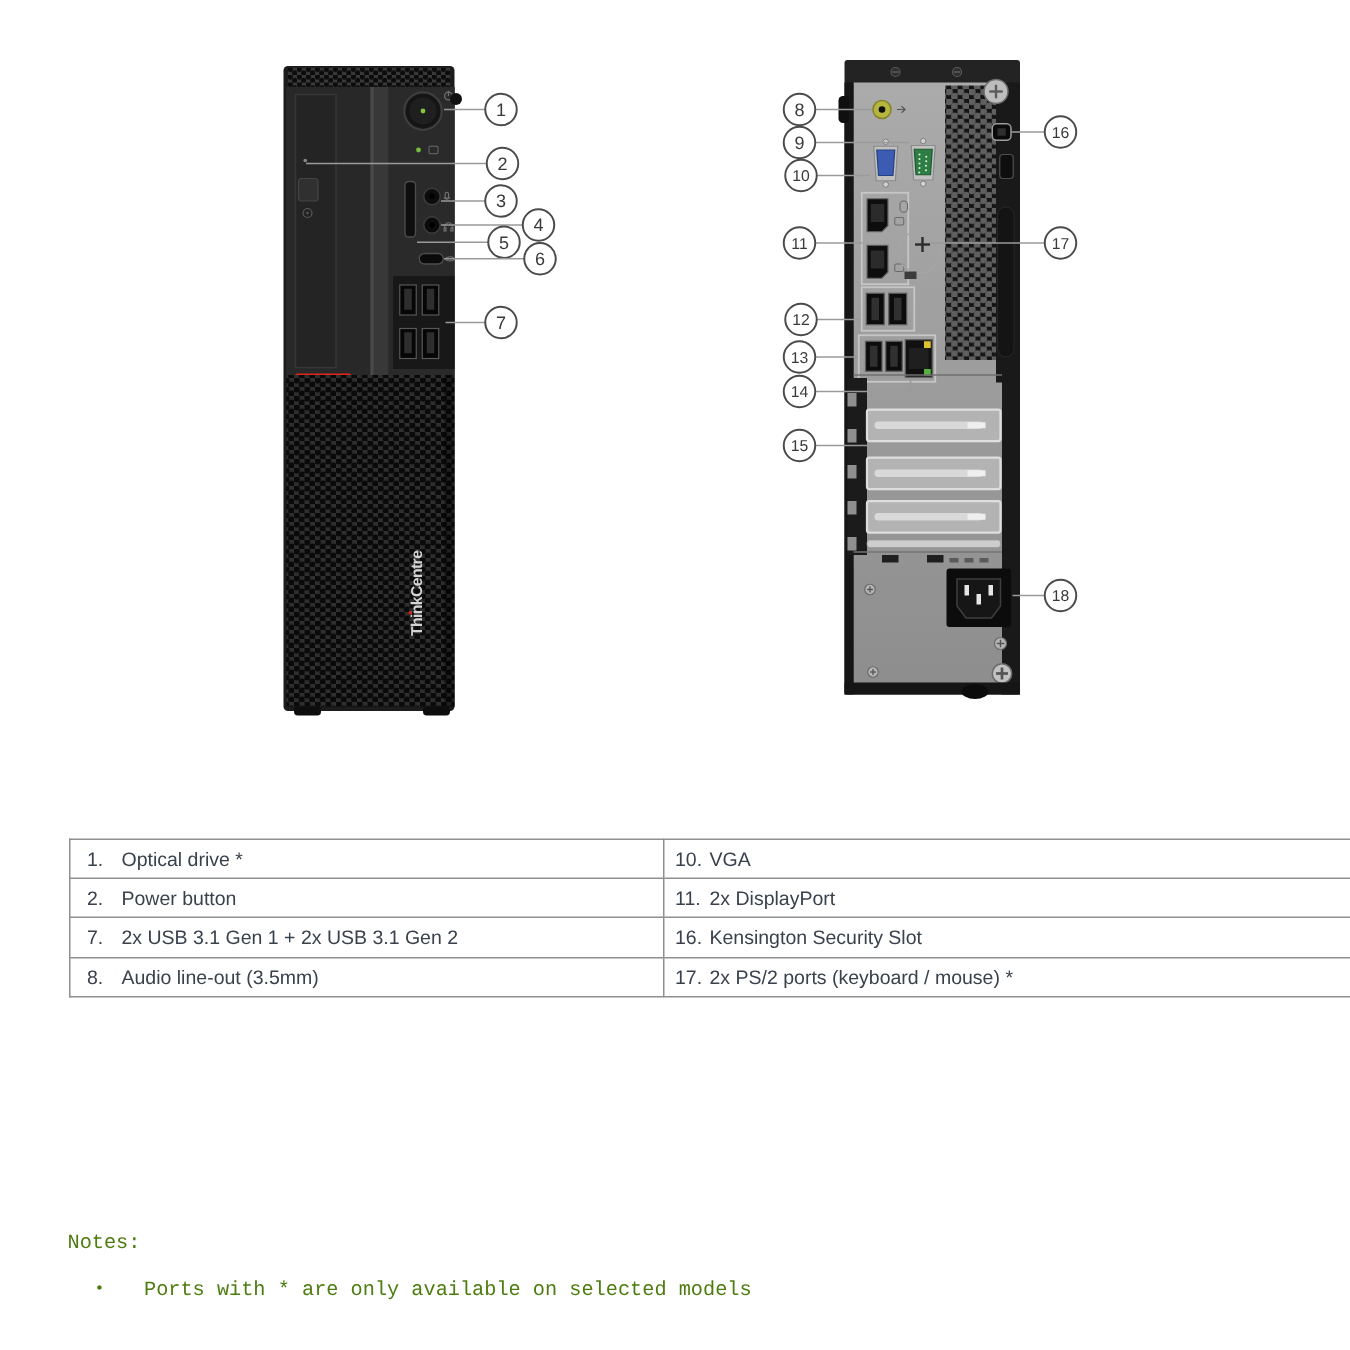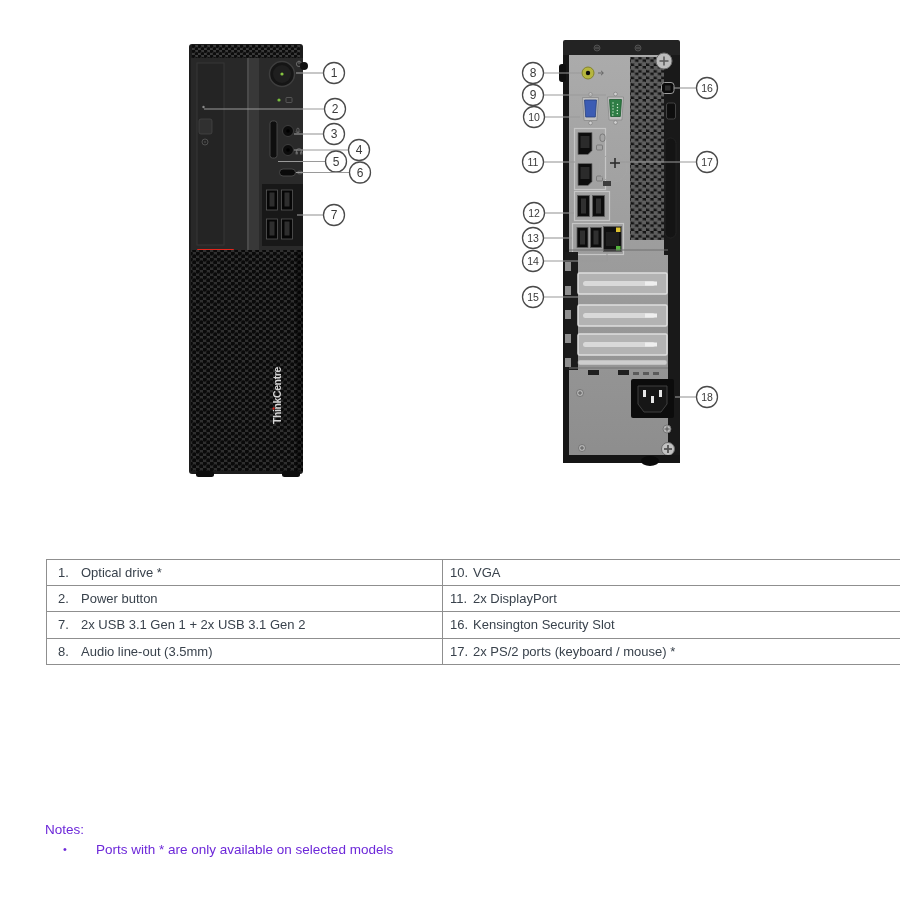--- a/index.html
+++ b/index.html
@@ -17,22 +17,22 @@
   .table-wrap{position:absolute;left:46px;top:543px;width:793px;}
   table.legend{border-collapse:collapse;width:100%;table-layout:fixed;margin-top:16px;}
   table.legend td{border:1.5px solid #8f8f8f;height:26.2px;box-sizing:border-box;
       font-size:13px;color:#39424c;vertical-align:middle;padding:0 4px 0 11px;
       white-space:nowrap;overflow:hidden;}
   table.legend td.right{padding-left:7px;width:476px;}
   table.legend td.left{width:396px;}
   .num{display:inline-block;min-width:23px;}
 
   
-  .notes{position:absolute;left:45px;top:822px;font-size:13.5px;color:#6d28d9;}
-  .note-item{margin-top:5px;padding-left:18px;}
+  .notes{position:absolute;left:45px;top:822px;font-size:13.5px;color:#4d7c0f;font-family:Liberation Mono, monospace;}
+  .note-item{margin-top:16px;padding-left:18px;}
   .bullet{display:inline-block;width:33px;font-size:11px;vertical-align:1px;}
 </style>
 </head>
 <body>
 
 <div class="page">
 
   <svg class="diagram-svg" width="900" height="540" viewBox="0 0 900 540">
     <defs>
       <pattern id="meshFront" width="7" height="6" patternUnits="userSpaceOnUse">

